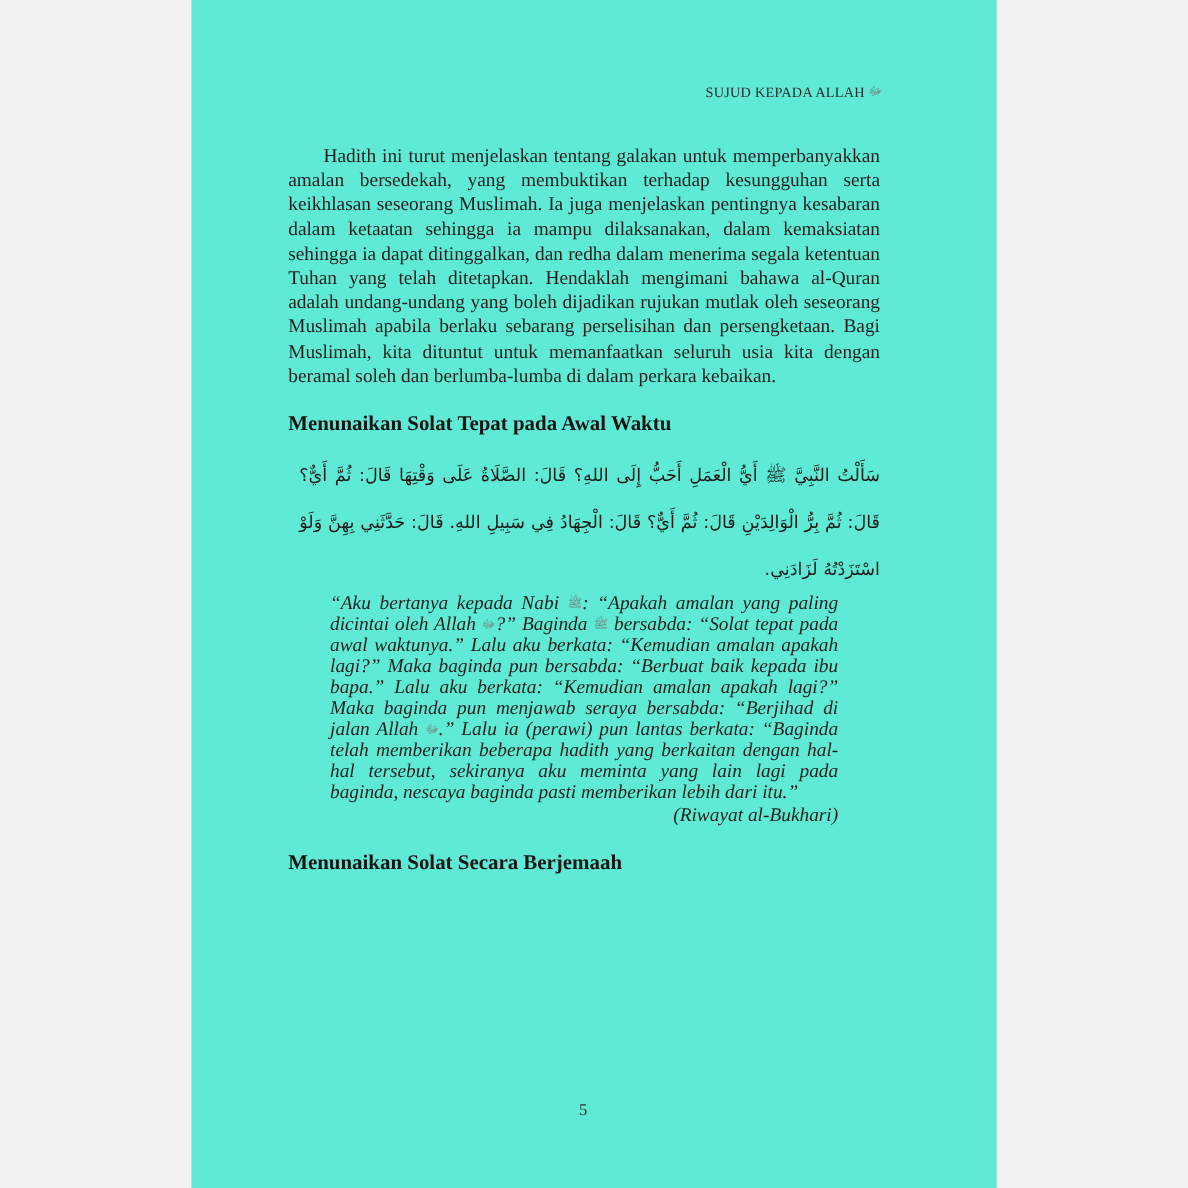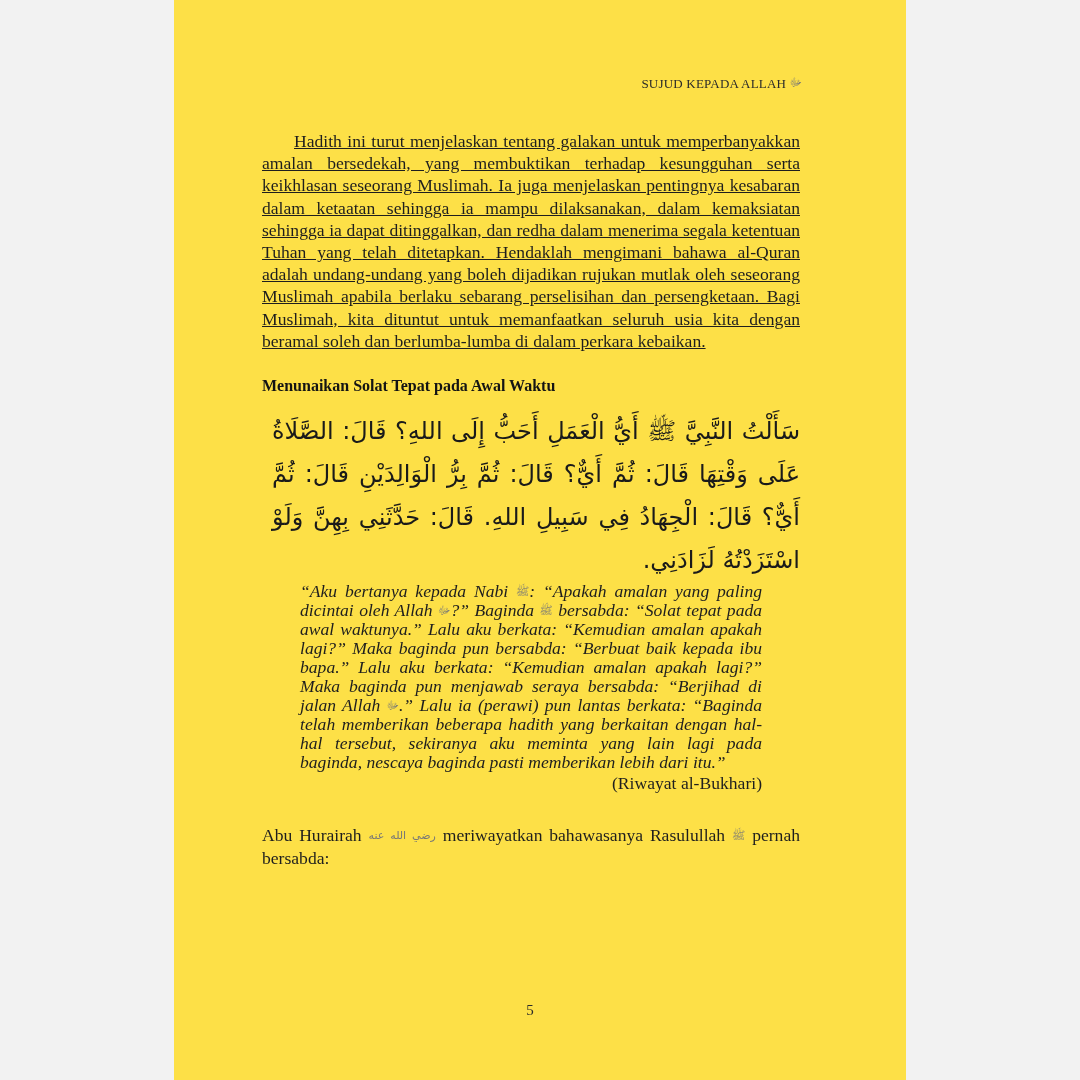--- a/index.html
+++ b/index.html
@@ -9,21 +9,21 @@
     height: 1080px;
     background: #f2f2f2;
     overflow: hidden;
   }
   .page {
     position: absolute;
     left: 174px;
     top: 0;
     width: 732px;
     height: 1080px;
-    background: #fde047;
+    background: #5eead4;
     font-family: "Liberation Serif", "DejaVu Serif", serif;
     color: #1e1e1e;
   }
   .running-header {
     position: absolute;
     top: 76px;
     right: 104px;
     font-size: 13px;
     letter-spacing: 0.2px;
     color: #2a2a2a;
@@ -33,49 +33,50 @@
     left: 88px;
     top: 119px;
     width: 538px;
   }
   p.body {
     margin: 0;
     font-size: 17.6px;
     line-height: 22.2px;
     text-align: justify;
   }
-  p.body.indent { text-indent: 32px; text-decoration: underline; }
+  p.body.indent { text-indent: 32px; }
   .gap-s { height: 11px; }
   h2.section {
     margin: 0;
-    font-size: 16px;
+    font-size: 19px;
     font-weight: bold;
     line-height: 24px;
     color: #141414;
   }
   .arabic {
     direction: rtl;
     font-family: "DejaVu Sans", sans-serif;
-    font-size: 24px;
+    font-size: 16px;
     line-height: 43px;
     text-align: justify;
     text-align-last: right;
     margin: 6px 0 0 10px;
     color: #1a1a1a;
   }
   .quote {
     margin: 0 38px 0 38px;
     font-style: italic;
     font-size: 17.6px;
     line-height: 19px;
     text-align: justify;
   }
   .source {
     margin: 0 38px 0 38px;
     text-align: right;
+    font-style: italic;
     font-size: 17.6px;
     line-height: 22px;
   }
   .honor {
     font-family: "DejaVu Sans", sans-serif;
     font-size: 11px;
     font-style: normal;
     color: #777;
     vertical-align: 2px;
   }
@@ -114,24 +115,18 @@
       <span>“Aku bertanya kepada Nabi</span>
       <span class="honor">ﷺ</span><span>: “Apakah amalan yang paling dicintai oleh Allah</span>
       <span class="honor">ﷻ</span><span>?” Baginda</span>
       <span class="honor">ﷺ</span>
       <span>bersabda: “Solat tepat pada awal waktunya.” Lalu aku berkata: “Kemudian amalan apakah lagi?” Maka baginda pun bersabda: “Berbuat baik kepada ibu bapa.” Lalu aku berkata: “Kemudian amalan apakah lagi?” Maka baginda pun menjawab seraya bersabda: “Berjihad di jalan Allah</span>
       <span class="honor">ﷻ</span><span>.” Lalu ia (perawi) pun lantas berkata: “Baginda telah memberikan beberapa hadith yang berkaitan dengan hal-hal tersebut, sekiranya aku meminta yang lain lagi pada baginda, nescaya baginda pasti memberikan lebih dari itu.”</span>
     </p>
     <div class="source">(Riwayat al-Bukhari)</div>
 
     <div style="height:22px"></div>
+    <h2 class="section">Menunaikan Solat Secara Berjemaah</h2>
     <div style="height:8px"></div>
-    <p class="body">
-      <span>Abu Hurairah</span>
-      <span class="honor">رضي الله عنه</span>
-      <span>meriwayatkan bahawasanya Rasulullah</span>
-      <span class="honor">ﷺ</span>
-      <span>pernah bersabda:</span>
-    </p>
   </div>
 
   <div class="page-number">5</div>
 </div>
 
 </body></html>

